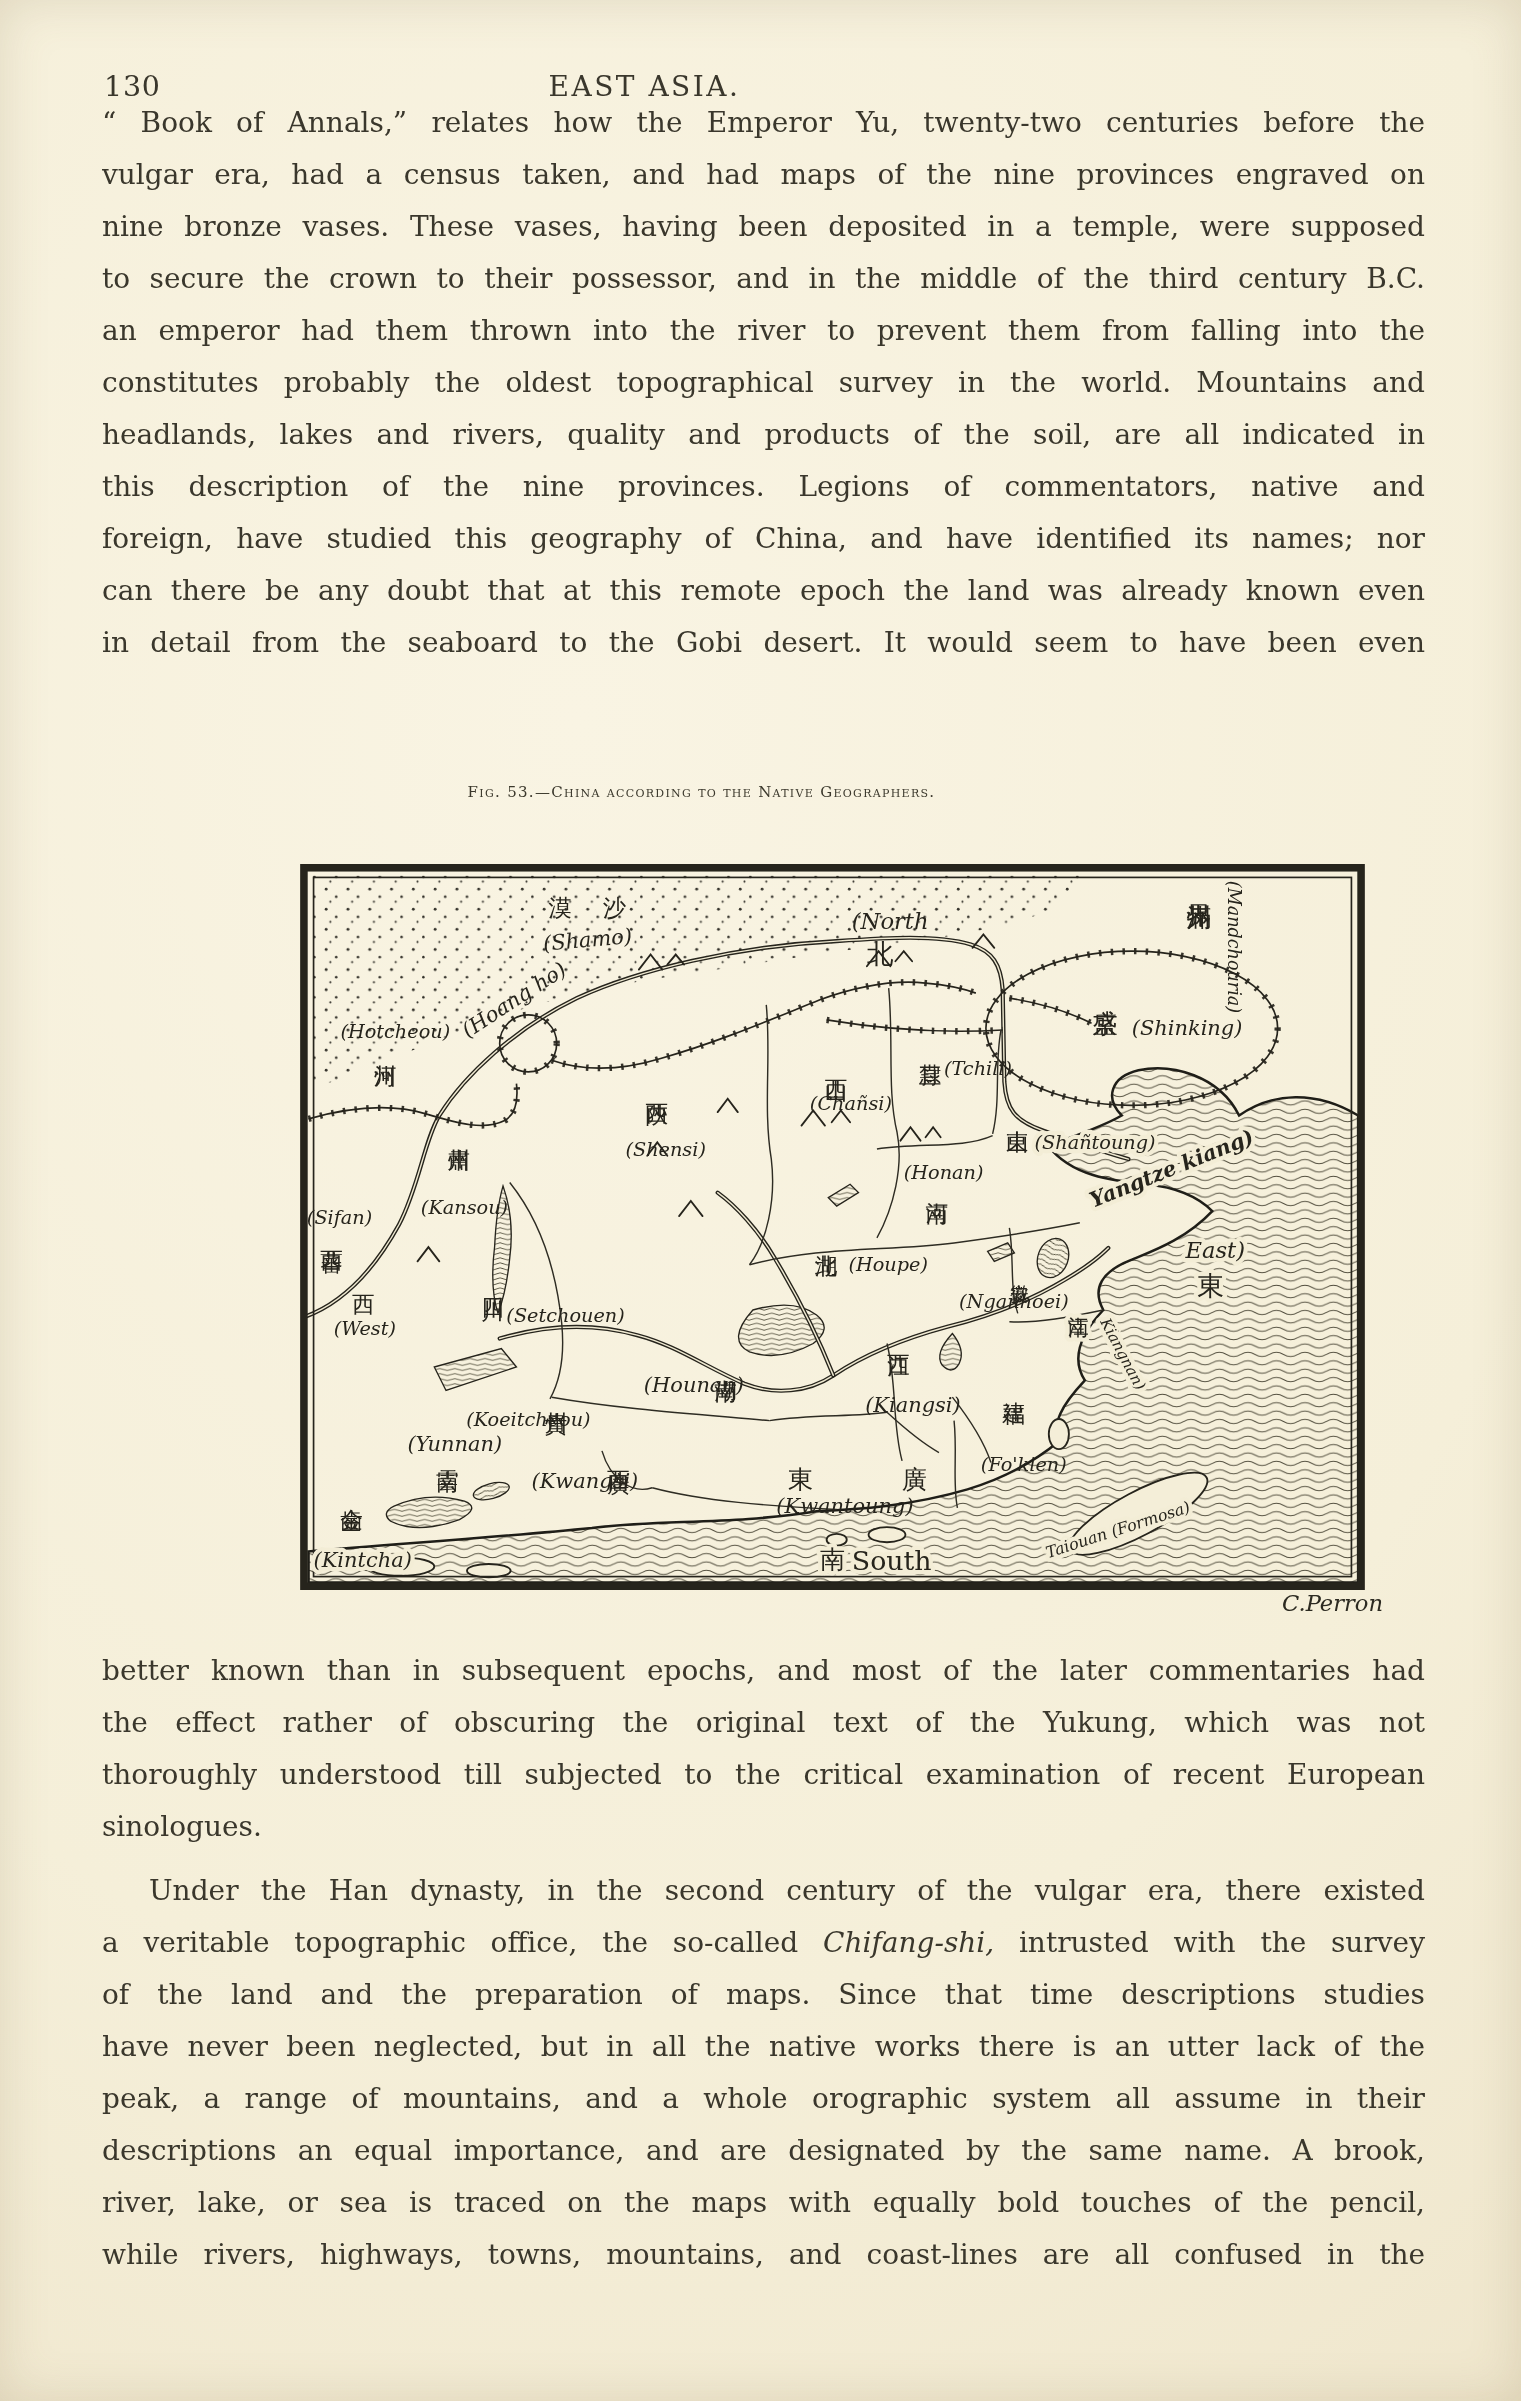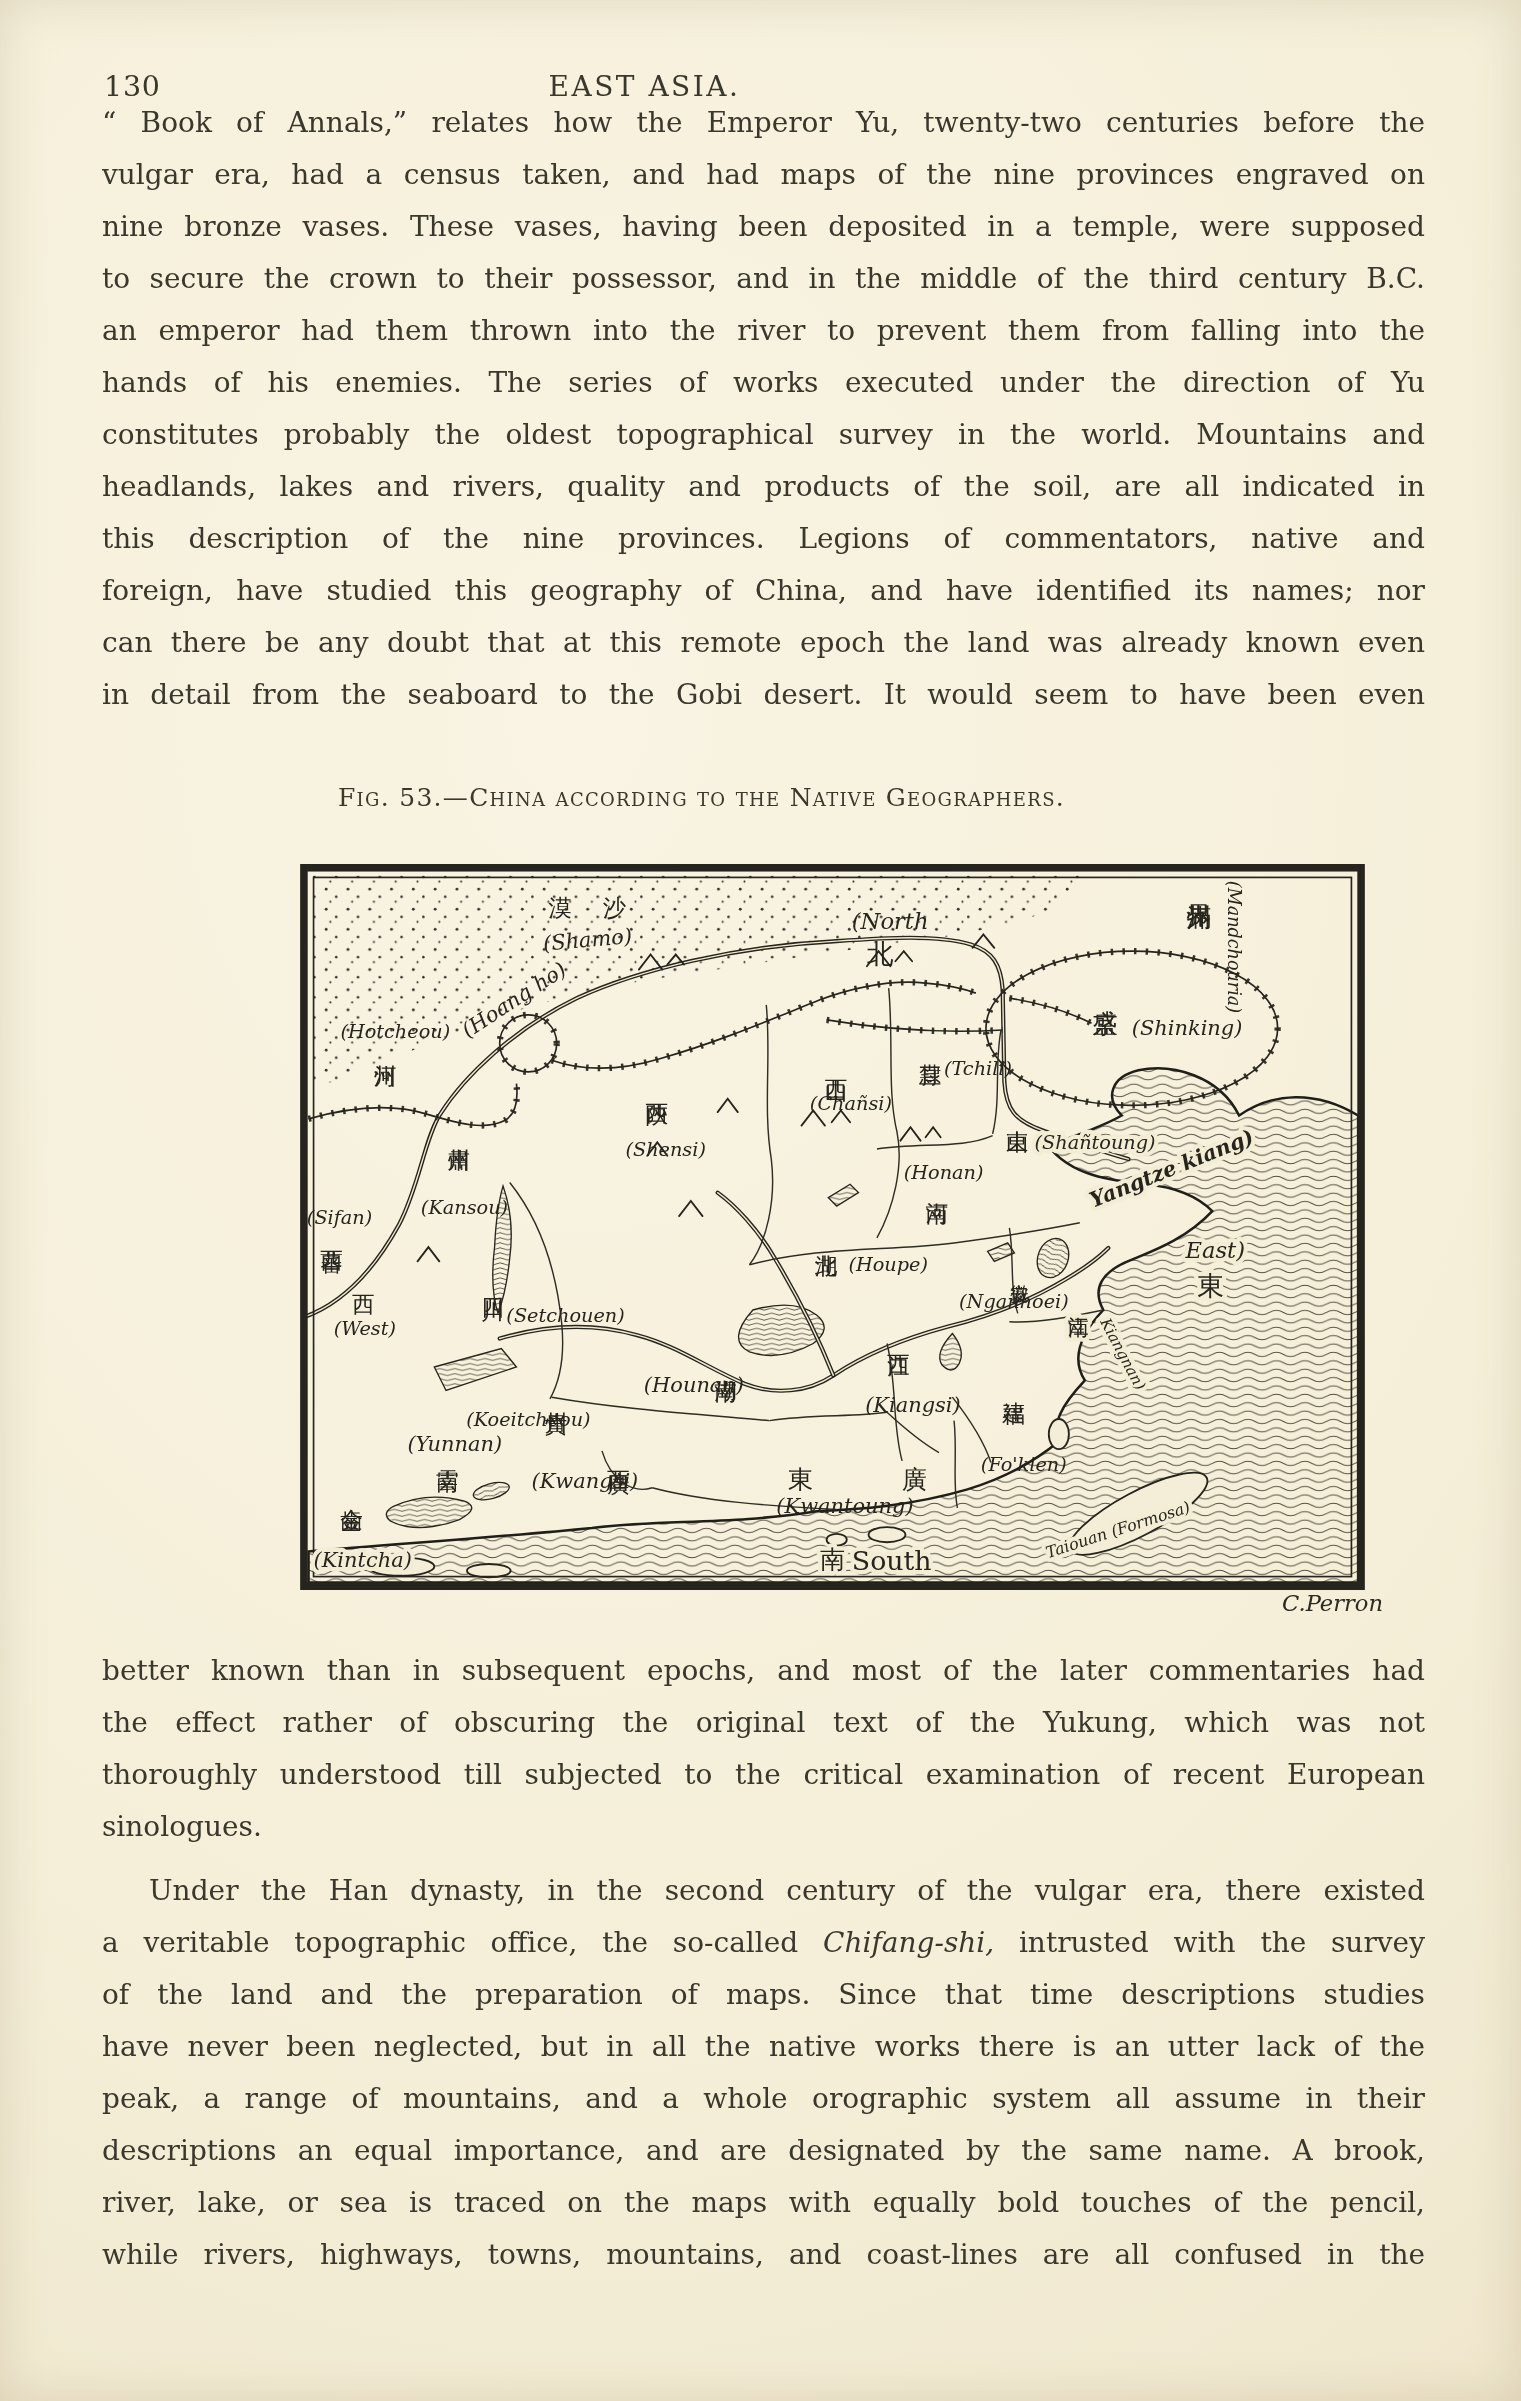--- a/index.html
+++ b/index.html
@@ -13,21 +13,21 @@
   .runhead-title{position:absolute;left:0;top:70px;width:1289px;text-align:center;font-size:28px;letter-spacing:2.5px;}
   .para{position:absolute;left:102px;width:1323px;font-size:28px;}
   .para .line{height:52px;line-height:52px;text-align:justify;text-align-last:justify;overflow:hidden;}
   .para1{top:97px;}
   .para2{top:1645px;}
   .para3{top:1865px;}
   .para3 .line:first-child{text-indent:47px;}
   .para2 .line:last-child{text-align-last:left;}
   em{font-style:italic;}
   .caption{position:absolute;left:0;top:783px;width:1403px;text-align:center;
-    font-size:25px;font-variant:small-caps;letter-spacing:1.3px;color:#3b382c;}
+    font-size:15px;font-variant:small-caps;letter-spacing:1.3px;color:#3b382c;}
   .map{position:absolute;left:300px;top:864px;width:1065px;height:726px;}
   .credit{position:absolute;left:1190px;top:1590px;width:193px;text-align:right;
     font-size:22.6px;font-style:italic;color:#2c2a21;}
   
   .ml{font-family:"DejaVu Serif","Liberation Serif",serif;font-style:italic;fill:#26241c;}
   .mr{font-family:"DejaVu Serif","Liberation Serif",serif;fill:#26241c;}
   .vt{writing-mode:vertical-rl;text-orientation:upright;}
   .vtl{writing-mode:vertical-rl;text-orientation:mixed;}
   .ko{paint-order:stroke;stroke:#f3edd6;stroke-width:10px;stroke-linejoin:round;}
   .river{stroke:#26241c;stroke-width:5;fill:none;stroke-linecap:round;}
@@ -47,21 +47,20 @@
 
   <div class="runhead-num">130</div>
   <div class="runhead-title">EAST ASIA.</div>
 
   <div class="para para1">
       <div class="line">“ Book of Annals,” relates how the Emperor Yu, twenty-two centuries before the</div>
       <div class="line">vulgar era, had a census taken, and had maps of the nine provinces engraved on</div>
       <div class="line">nine bronze vases.  These vases, having been deposited in a temple, were supposed</div>
       <div class="line">to secure the crown to their possessor, and in the middle of the third century B.C.</div>
       <div class="line">an emperor had them thrown into the river to prevent them from falling into the</div>
-      <div class="line">hands of his enemies.  The series of works executed under the direction of Yu</div>
       <div class="line">constitutes probably the oldest topographical survey in the world.  Mountains and</div>
       <div class="line">headlands, lakes and rivers, quality and products of the soil, are all indicated in</div>
       <div class="line">this description of the nine provinces.  Legions of commentators, native and</div>
       <div class="line">foreign, have studied this geography of China, and have identified its names; nor</div>
       <div class="line">can there be any doubt that at this remote epoch the land was already known even</div>
       <div class="line">in detail from the seaboard to the Gobi desert.  It would seem to have been even</div>
     </div>
 
   <div class="caption">Fig. 53.—China according to the Native Geographers.</div>
 

